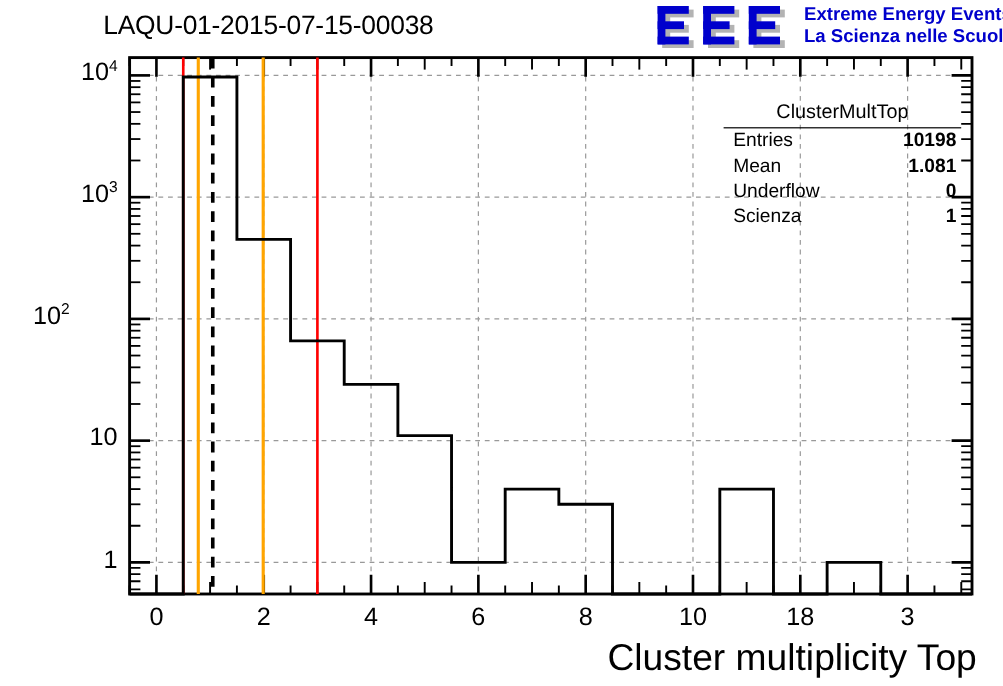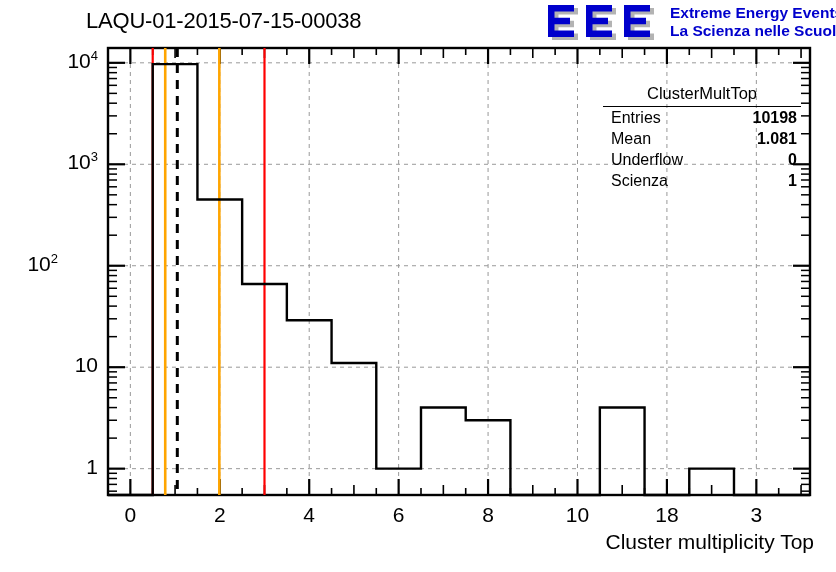--- a/index.html
+++ b/index.html
@@ -66,21 +66,21 @@
     position: absolute;
     text-align: center;
     font-size: 21px;
     white-space: nowrap;
     color: #000;
   }
   #xaxis-title {
     position: absolute;
     right: 22px;
     top: 530px;
-    font-size: 21px;
+    font-size: 31px;
     white-space: nowrap;
     color: #000;
   }
   
   #stats-box {
     position: absolute;
     left: 603px; top: 60px;
     width: 198px;
     padding: 0;
     font-size: 16px;

